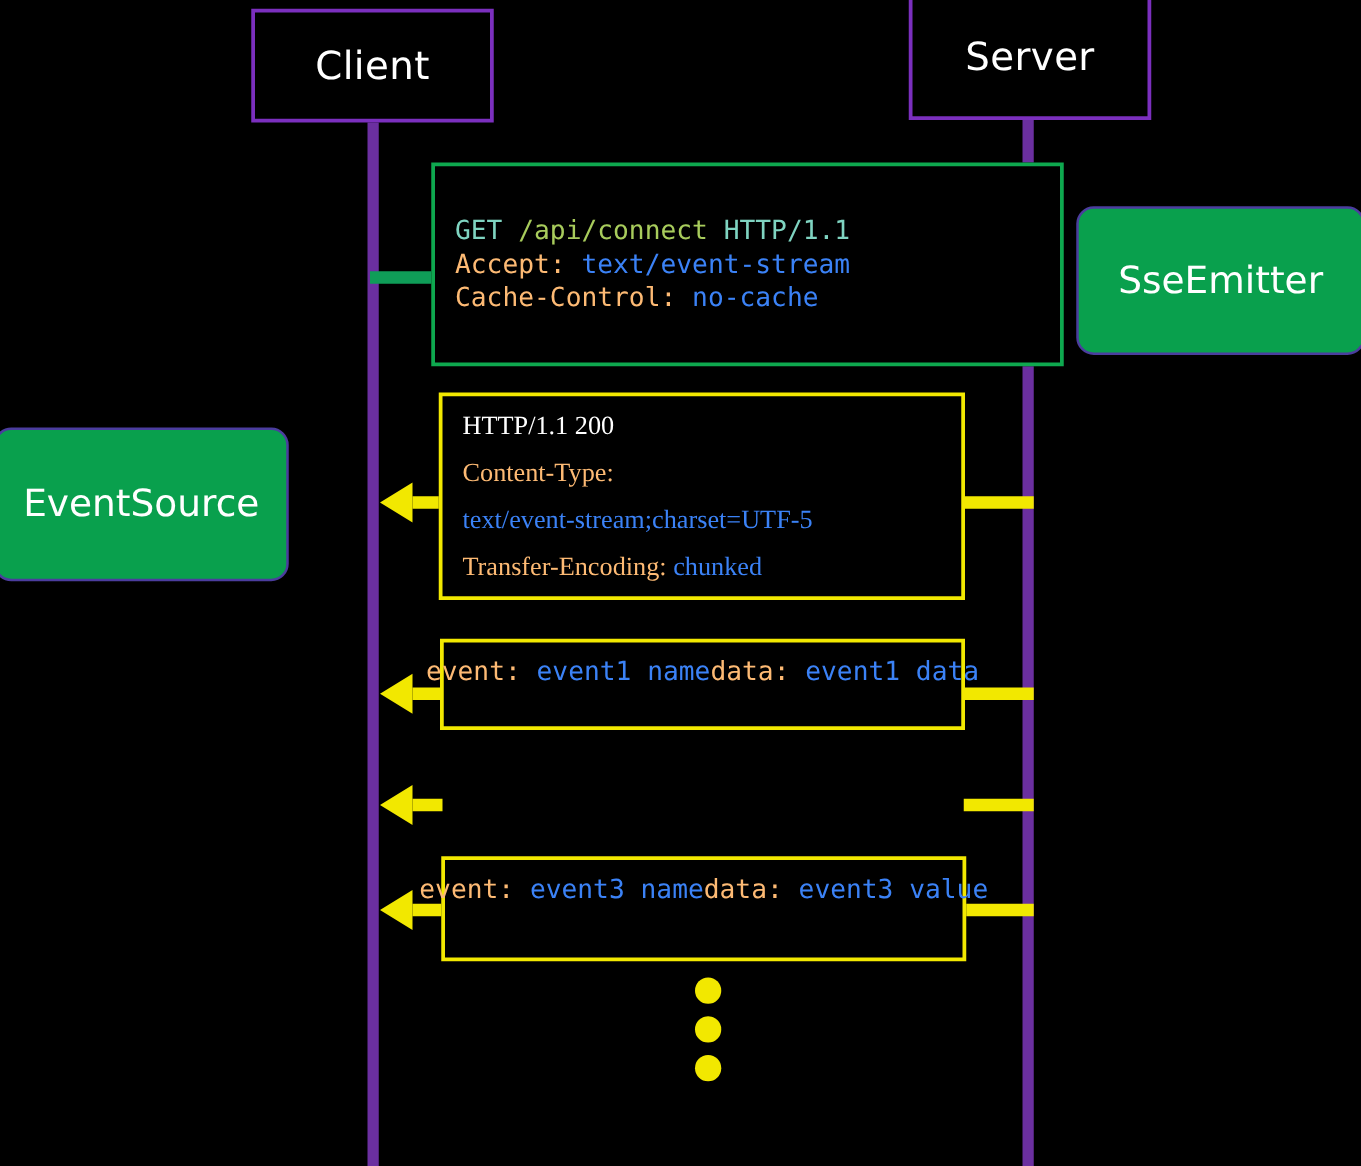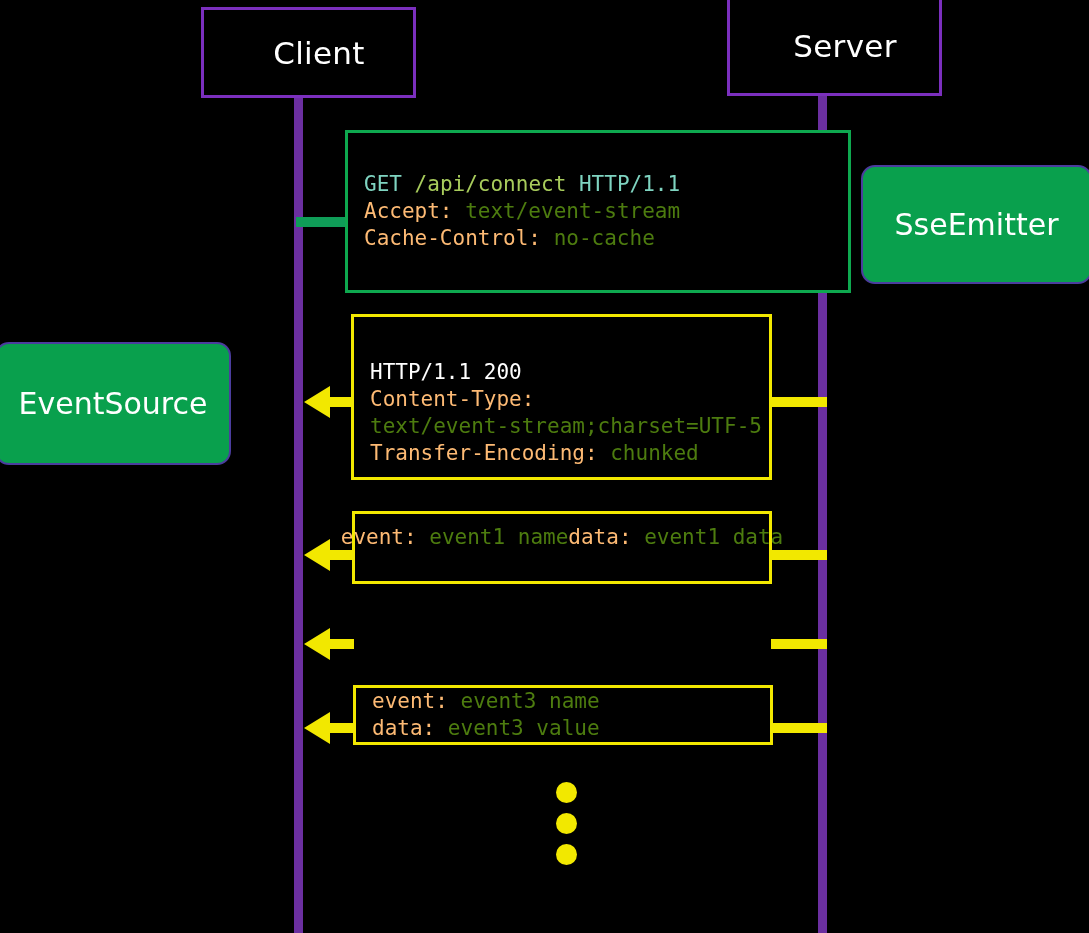--- a/index.html
+++ b/index.html
@@ -29,21 +29,20 @@
   .participant {
     position: absolute;
     border: 3px solid #7b2fbe;
     background: #000000;
     color: #ffffff;
     display: flex;
     align-items: center;
     justify-content: center;
     font-size: 31px;
     letter-spacing: 0.3px;
-    padding-left: 21px;
   }
   #participant-client { left: 201px; top: 7px; width: 188px; height: 85px; }
   #participant-server { left: 727px; top: -4px; width: 188px; height: 94px; }
 
   
   .actor-box {
     position: absolute;
     background: #09a04d;
     border: 2px solid #4b3d9e;
     border-radius: 14px;
@@ -96,21 +95,21 @@
     line-height: 27px;
     white-space: pre;
   }
   .note.green-border { border: 3px solid #0ea84f; }
   .note.yellow-border { border: 3px solid #f2e800; }
 
   .tok-method { color: #7fd4c1; }
   .tok-path   { color: #a8cc5c; }
   .tok-proto  { color: #7fd4c1; }
   .tok-header { color: #fdba74; }
-  .tok-value  { color: #4d7c0f; }
+  .tok-value  { color: #3b82f6; }
   .tok-plain  { color: #ffffff; }
 
   
   #ellipsis {
     position: absolute;
     left: 556px;
     top: 782px;
     display: flex;
     flex-direction: column;
     gap: 10px;
@@ -147,37 +146,37 @@
   <div class="msg-line green" style="left:296px; top:217px; width:54px;"></div>
   <div class="msg-line green" style="left:771px; top:217px; width:28px;"></div>
   <div class="arrow-head right" style="left:797px; top:206px;"></div>
   <div class="note green-border" id="note-request" style="left:345px; top:130px; width:506px; height:163px;
               display:flex; flex-direction:column; justify-content:center;"><div><span class="tok-method">GET</span><span class="tok-plain"> </span><span class="tok-path">/api/connect</span><span class="tok-plain"> </span><span class="tok-proto">HTTP/1.1</span></div><div><span class="tok-header">Accept:</span><span class="tok-value"> text/event-stream</span></div><div><span class="tok-header">Cache-Control:</span><span class="tok-value"> no-cache</span></div></div>
 
   <div class="msg-line yellow" style="left:330px; top:397px; width:24px;"></div>
   <div class="arrow-head left" style="left:304px; top:386px;"></div>
   <div class="msg-line yellow" style="left:771px; top:397px; width:56px;"></div>
   <div class="note yellow-border" id="note-response" style="left:351px; top:314px; width:421px; height:166px;
-              display:flex; flex-direction:column; justify-content:flex-end;"><div><span class="tok-plain">HTTP/1.1 200</span></div><div><span class="tok-header">Content-Type:</span></div><div><span class="tok-value">text/event-stream;charset=UTF-5</span></div><div><span class="tok-header">Transfer-Encoding:</span><span class="tok-value"> chunked</span></div></div>
+              display:flex; flex-direction:column; justify-content:space-between;font-family:Liberation Serif, serif;"><div><span class="tok-plain">HTTP/1.1 200</span></div><div><span class="tok-header">Content-Type:</span></div><div><span class="tok-value">text/event-stream;charset=UTF-5</span></div><div><span class="tok-header">Transfer-Encoding:</span><span class="tok-value"> chunked</span></div></div>
 
   <div class="msg-line yellow" style="left:330px; top:550px; width:24px;"></div>
   <div class="arrow-head left" style="left:304px; top:539px;"></div>
   <div class="msg-line yellow" style="left:771px; top:550px; width:56px;"></div>
   <div class="note yellow-border" id="note-event1" style="left:352px; top:511px; width:420px; height:73px;
               display:flex; flex-direction:row; justify-content:center;"><div><span class="tok-header">event:</span><span class="tok-value"> event1 name</span></div><div><span class="tok-header">data:</span><span class="tok-value"> event1 data</span></div></div>
 
   <div class="msg-line yellow" style="left:330px; top:639px; width:24px;"></div>
   <div class="arrow-head left" style="left:304px; top:628px;"></div>
   <div class="msg-line yellow" style="left:771px; top:639px; width:56px;"></div>
 
   <div class="msg-line yellow" style="left:330px; top:723px; width:24px;"></div>
   <div class="arrow-head left" style="left:304px; top:712px;"></div>
   <div class="msg-line yellow" style="left:771px; top:723px; width:56px;"></div>
-  <div class="note yellow-border" id="note-event3" style="left:353px; top:685px; width:420px; height:60px;
-              display:flex; flex-direction:column; justify-content:center;"><div><span class="tok-header">event:</span><span class="tok-value"> event3 name</span></div><div><span class="tok-header">data:</span><span class="tok-value"> event3 value</span></div></div>
+  <div class="note yellow-border" id="note-event3" style="left:353px; top:685px; width:420px; height:84px;
+              display:flex; justify-content:center;"><div><span class="tok-header">event:</span><span class="tok-value"> event3 name</span></div><div><span class="tok-header">data:</span><span class="tok-value"> event3 value</span></div></div>
 
   <div id="ellipsis">
     <div class="dot"></div>
     <div class="dot"></div>
     <div class="dot"></div>
   </div>
 
 </div>
 
 </body></html>

